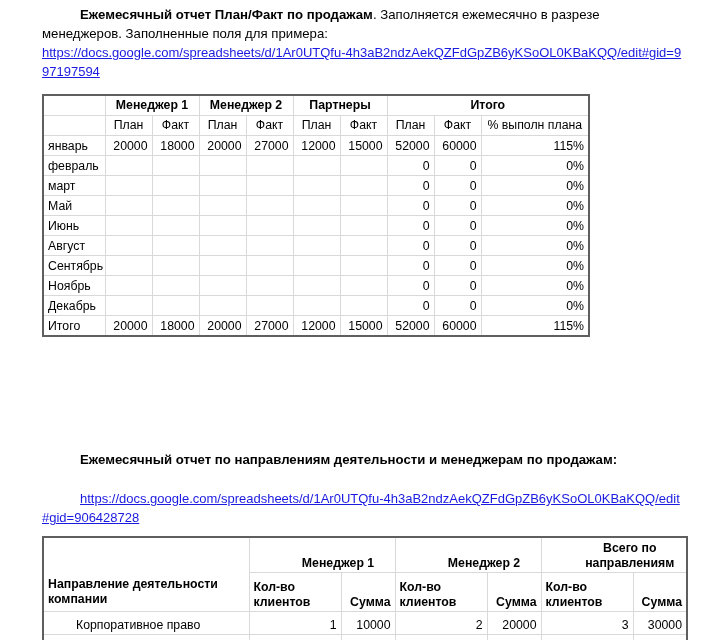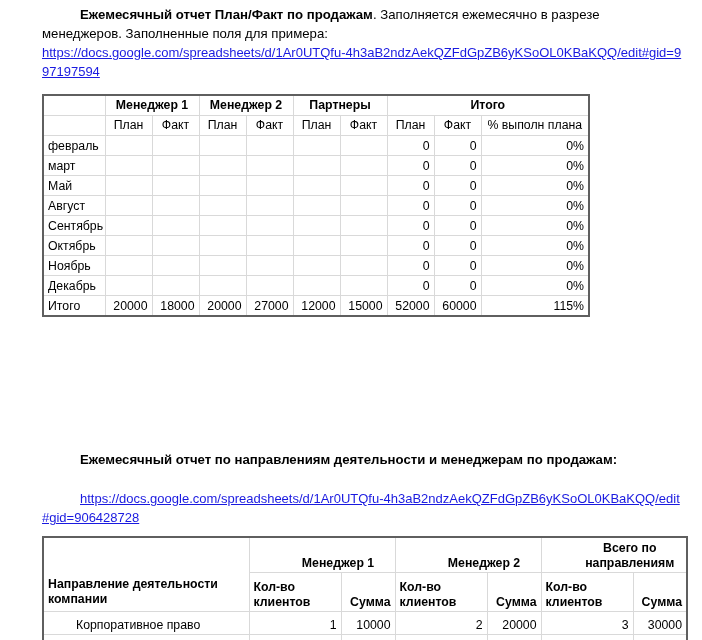--- a/index.html
+++ b/index.html
@@ -178,20 +178,32 @@
           <td class="sub">План</td>
           <td class="sub">Факт</td>
           <td class="sub">План</td>
           <td class="sub">Факт</td>
           <td class="sub">План</td>
           <td class="sub">Факт</td>
           <td class="sub">% выполн плана</td>
         </tr>
 
         <tr>
+          <td class="mon">январь</td>
+          <td class="num">20000</td>
+          <td class="num">18000</td>
+          <td class="num">20000</td>
+          <td class="num">27000</td>
+          <td class="num">12000</td>
+          <td class="num">15000</td>
+          <td class="num">52000</td>
+          <td class="num">60000</td>
+          <td class="pct">115%</td>
+        </tr>
+        <tr>
           <td class="mon">февраль</td>
           <td class="num"></td>
           <td class="num"></td>
           <td class="num"></td>
           <td class="num"></td>
           <td class="num"></td>
           <td class="num"></td>
           <td class="num">0</td>
           <td class="num">0</td>
           <td class="pct">0%</td>
@@ -214,45 +226,45 @@
           <td class="num"></td>
           <td class="num"></td>
           <td class="num"></td>
           <td class="num"></td>
           <td class="num"></td>
           <td class="num">0</td>
           <td class="num">0</td>
           <td class="pct">0%</td>
         </tr>
         <tr>
+          <td class="mon">Июнь</td>
+          <td class="num"></td>
+          <td class="num"></td>
+          <td class="num"></td>
+          <td class="num"></td>
+          <td class="num"></td>
+          <td class="num"></td>
+          <td class="num">0</td>
+          <td class="num">0</td>
+          <td class="pct">0%</td>
+        </tr>
+        <tr>
           <td class="mon">Август</td>
           <td class="num"></td>
           <td class="num"></td>
           <td class="num"></td>
           <td class="num"></td>
           <td class="num"></td>
           <td class="num"></td>
           <td class="num">0</td>
           <td class="num">0</td>
           <td class="pct">0%</td>
         </tr>
         <tr>
           <td class="mon">Сентябрь</td>
-          <td class="num"></td>
-          <td class="num"></td>
-          <td class="num"></td>
-          <td class="num"></td>
-          <td class="num"></td>
-          <td class="num"></td>
-          <td class="num">0</td>
-          <td class="num">0</td>
-          <td class="pct">0%</td>
-        </tr>
-        <tr>
-          <td class="mon">Октябрь</td>
           <td class="num"></td>
           <td class="num"></td>
           <td class="num"></td>
           <td class="num"></td>
           <td class="num"></td>
           <td class="num"></td>
           <td class="num">0</td>
           <td class="num">0</td>
           <td class="pct">0%</td>
         </tr>

